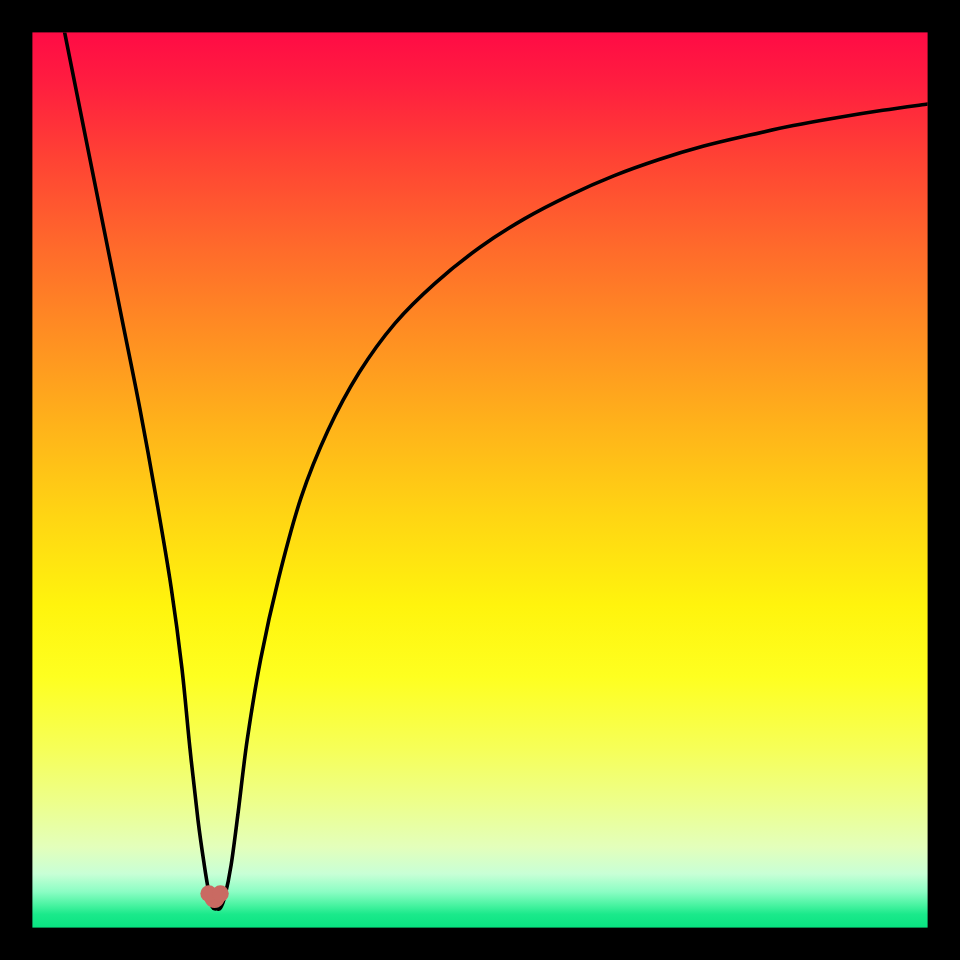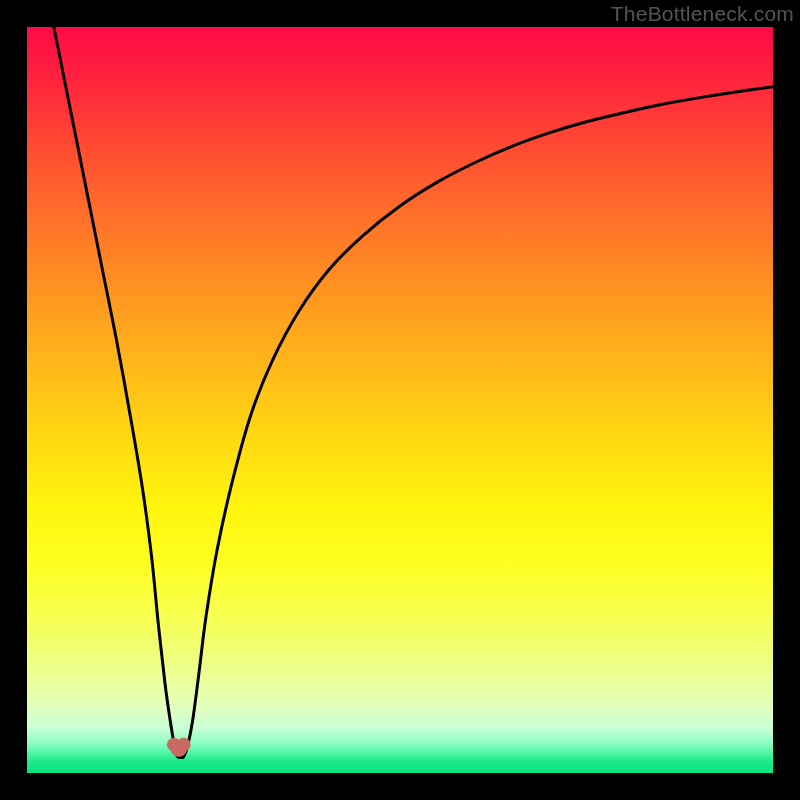--- a/index.html
+++ b/index.html
@@ -55,21 +55,20 @@
     top: 0;
   }
 </style>
 </head>
 <body>
 
 <div class="frame">
 
   <div class="plot" id="plot" style="left: 27px; top: 27px; width: 746px; height: 746px;"></div>
 
-  <div class="watermark">TheBottleneck.com</div>
 
   <svg class="curve" id="curve-svg" width="800" height="800">
       <defs>
         <clipPath id="plotclip">
           <rect x="27" y="27" width="746" height="746"></rect>
         </clipPath>
       </defs>
       <g clip-path="url(#plotclip)">
         <path d="M 53.86 27.00 C 56.84 41.92, 66.29 89.17, 71.76 116.52 C 77.23 143.87, 81.71 166.25, 86.68 191.12 C 91.65 215.99, 96.63 240.85, 101.60 265.72 C 106.57 290.59, 111.55 314.21, 116.52 340.32 C 121.49 366.43, 127.09 397.51, 131.44 422.38 C 135.79 447.25, 139.27 467.14, 142.63 489.52 C 145.99 511.90, 148.97 534.28, 151.58 556.66 C 154.19 579.04, 156.06 602.66, 158.30 623.80 C 160.53 644.94, 163.02 667.32, 165.01 683.48 C 167.00 699.64, 168.74 710.83, 170.23 720.78 C 171.72 730.73, 172.84 737.32, 173.96 743.16 C 175.08 749.00, 175.83 753.48, 176.95 755.84 C 178.06 758.20, 179.56 757.21, 180.68 757.33 C 181.80 757.46, 182.54 758.33, 183.66 756.59 C 184.78 754.85, 185.90 752.86, 187.39 746.89 C 188.88 740.92, 190.75 732.59, 192.61 720.78 C 194.48 708.97, 196.34 693.43, 198.58 676.02 C 200.82 658.61, 202.93 637.48, 206.04 616.34 C 209.15 595.20, 212.88 571.58, 217.23 549.20 C 221.58 526.82, 226.56 504.44, 232.15 482.06 C 237.75 459.68, 243.96 435.44, 250.80 414.92 C 257.64 394.41, 265.10 376.38, 273.18 358.97 C 281.26 341.56, 289.97 325.40, 299.29 310.48 C 308.62 295.56, 318.56 281.88, 329.13 269.45 C 339.70 257.02, 350.89 246.45, 362.70 235.88 C 374.51 225.31, 387.57 214.99, 400.00 206.04 C 412.43 197.09, 424.87 189.38, 437.30 182.17 C 449.73 174.96, 462.17 168.74, 474.60 162.77 C 487.03 156.80, 499.47 151.33, 511.90 146.36 C 524.33 141.39, 536.77 137.04, 549.20 132.93 C 561.63 128.83, 574.07 125.10, 586.50 121.74 C 598.93 118.39, 611.37 115.65, 623.80 112.79 C 636.23 109.93, 648.67 107.07, 661.10 104.58 C 673.53 102.10, 685.97 99.98, 698.40 97.87 C 710.83 95.76, 723.27 93.77, 735.70 91.90 C 748.13 90.04, 766.78 87.55, 773.00 86.68" fill="none" stroke="#000000" stroke-width="3" stroke-linecap="round"></path>
         <path d="M 173.96 744.65

